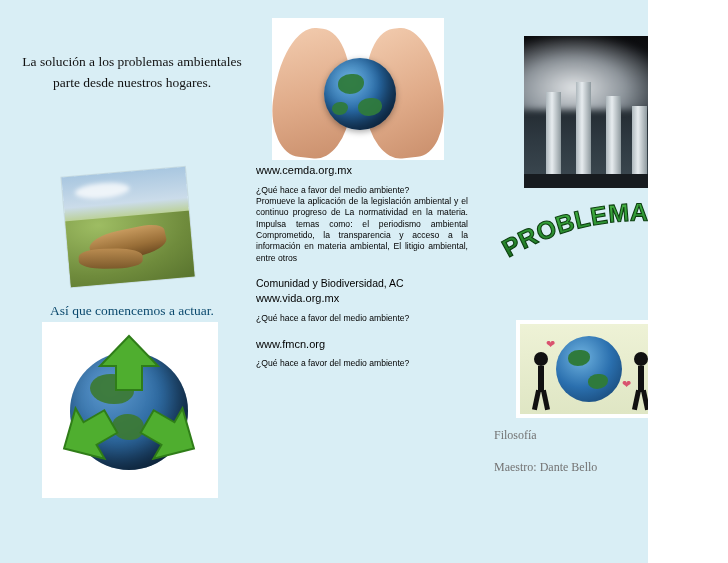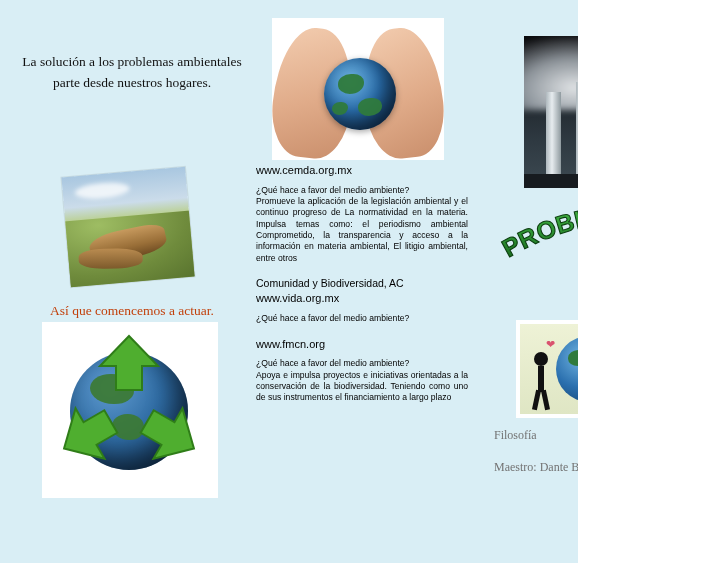--- a/index.html
+++ b/index.html
@@ -8,21 +8,21 @@
     background: #ffffff;
   }
   body {
     width: 728px;
     height: 563px;
     overflow: hidden;
     font-family: "Liberation Sans", sans-serif;
   }
   #page {
     position: relative;
-    width: 578px;
+    width: 648px;
     height: 563px;
     background: #d9eef5;
     overflow: hidden;
   }
 
   
   .left-heading {
     position: absolute;
     left: 18px;
     top: 52px;
@@ -34,21 +34,21 @@
     color: #111111;
   }
   .left-subheading {
     position: absolute;
     left: 18px;
     top: 303px;
     width: 228px;
     text-align: center;
     font-family: "Liberation Serif", serif;
     font-size: 13.5px;
-    color: #c2410c;
+    color: #0c4a6e;
   }
 
   
   .photo-landscape {
     position: absolute;
     left: 66px;
     top: 172px;
     width: 124px;
     height: 110px;
     transform: rotate(-5deg);
@@ -368,22 +368,20 @@
 
     <div class="block">
       <div class="org-title">Comunidad y Biodiversidad, AC</div>
       <div class="url">www.vida.org.mx</div>
       <p>¿Qué hace a favor del medio ambiente?</p>
     </div>
 
     <div class="block">
       <div class="url">www.fmcn.org</div>
       <p>¿Qué hace a favor del medio ambiente?</p>
-      <p>Apoya e impulsa proyectos e iniciativas orientadas a la conservación de la biodiversidad.
-Teniendo como uno de sus instrumentos el financiamiento a largo plazo</p>
     </div>
 
   </div>
 
   <div class="photo-smoke">
     <div class="plume"></div>
     <div class="stack s1"></div>
     <div class="stack s2"></div>
     <div class="stack s3"></div>
     <div class="stack s4"></div>

